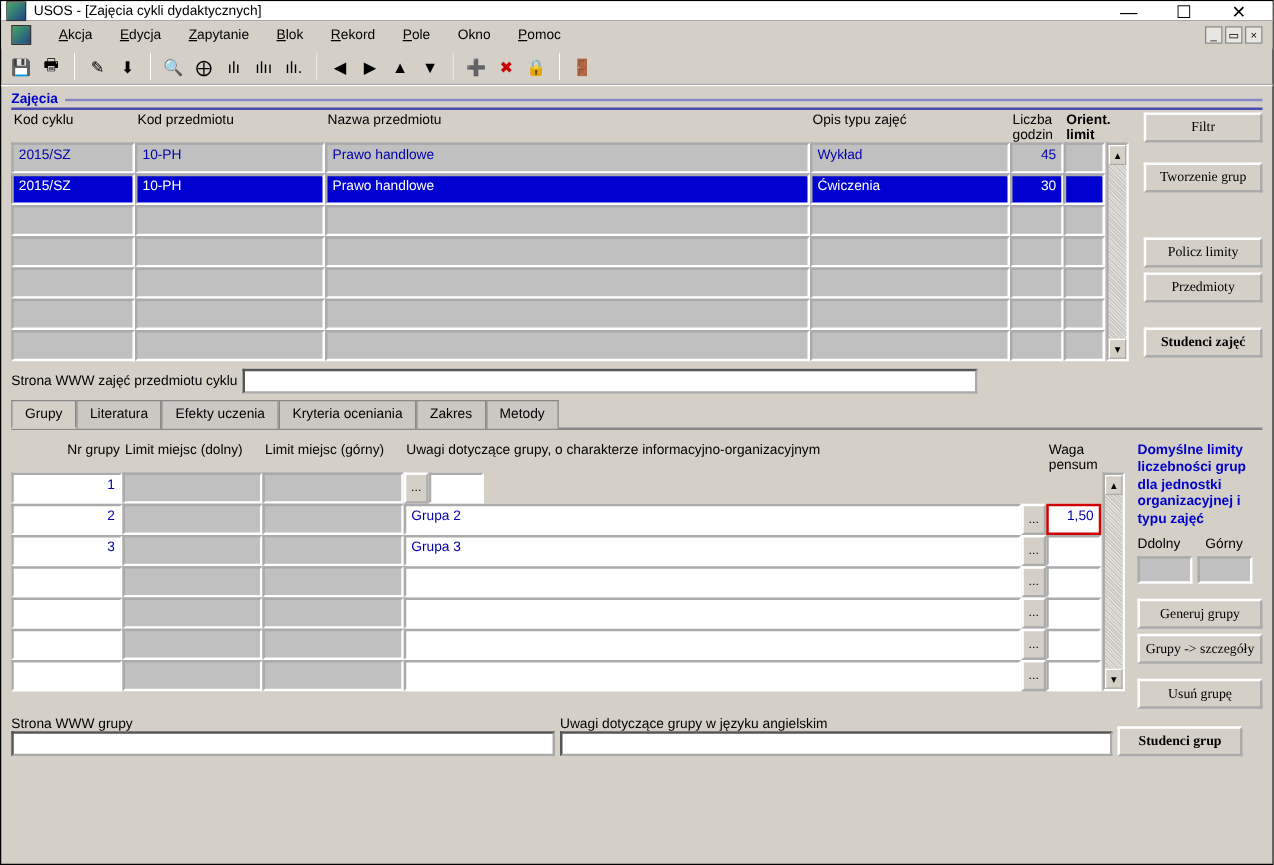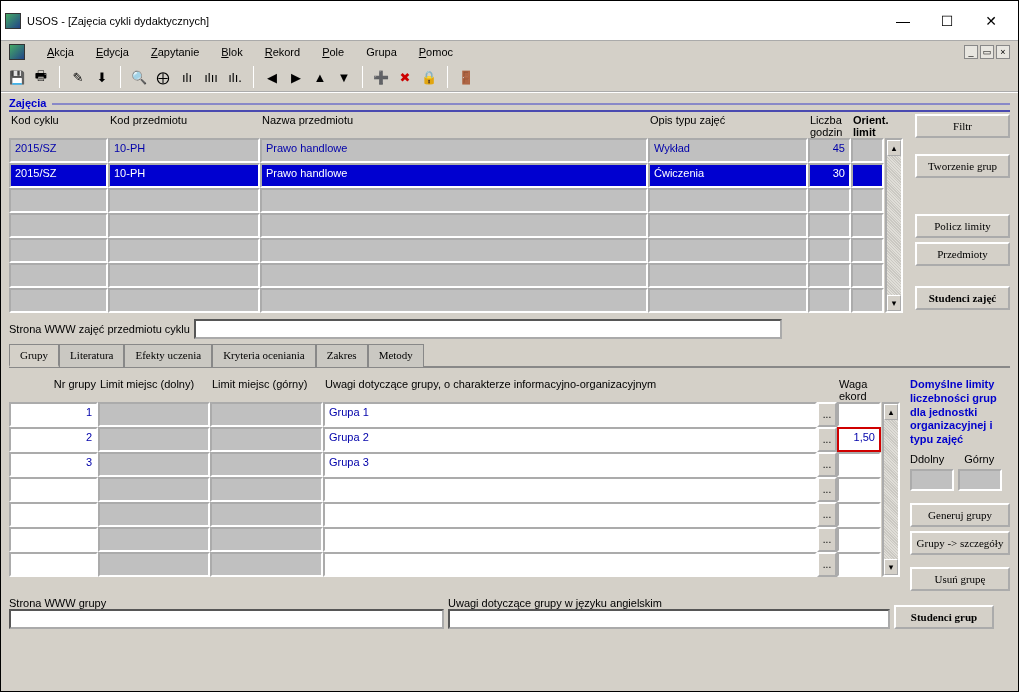--- a/index.html
+++ b/index.html
@@ -1,19 +1,19 @@
 <!DOCTYPE html>
 <html><head>
 <meta charset="utf-8">
 <style>
 * { box-sizing: border-box; margin: 0; padding: 0; font-family: Tahoma, Arial, sans-serif; font-size: 11px; }
 body { background: #d4d0c8; width: 1019px; height: 692px; overflow: hidden; }
 
 .window { border: 1px solid #000; width: 1019px; height: 692px; background: #d4d0c8; display: flex; flex-direction: column; }
-.titlebar { height: 40px; background: #fff; display: flex; align-items: center; padding: 0 4px; justify-content: space-between; border-bottom: 1px solid #aaa;}
+.titlebar { height: 16px; background: #fff; display: flex; align-items: center; padding: 0 4px; justify-content: space-between; border-bottom: 1px solid #aaa;}
 .title-left { display: flex; align-items: center; gap: 6px; }
 .title-left .sys-icon { width: 16px; height: 16px; background: linear-gradient(135deg,#4a6,#248); border:1px solid #333; }
 .win-btns { display: flex; gap: 14px; margin-right: 8px;}
 .win-btn { width: 30px; height: 18px; display:flex; align-items:center; justify-content:center; color:#000; font-size:14px; }
 
 .menubar { height: 22px; display: flex; align-items: center; padding: 0 8px; gap: 22px; background:#d4d0c8; }
 .menu-item { cursor: default; }
 .menu-item u { text-decoration: underline; }
 .menubar .mdi-btns { margin-left:auto; display:flex; gap:2px; }
 .mdi-btns span { border:1px solid #888; width:14px; height:14px; font-size:9px; display:flex; align-items:center; justify-content:center; background:#e8e6e0;}
@@ -48,21 +48,21 @@
 .sb-track { flex:1; background:repeating-linear-gradient(45deg,#e0ded8,#e0ded8 1px,#cac8c2 1px,#cac8c2 2px); }
 
 .side-btns { width:112px; display:flex; flex-direction:column; gap:4px; padding-left:12px;}
 .btn { height:24px; background:#d4d0c8; border:2px outset #fff; cursor:default; font-size:11px; display:flex; align-items:center; justify-content:center;font-family:Liberation Serif, serif; }
 .btn.bold { font-weight:bold; }
 
 .field-row { display:flex; align-items:center; margin:6px 0 4px 0; gap:4px;}
 .text-input { background:#fff; border:2px inset #aaa; height:20px; padding:1px 3px; }
 
 .tabs { display:flex; border-bottom:2px solid #888; }
-.tab { padding:4px 10px; background:#d4d0c8; border:1px solid #888; border-bottom:none; margin-right:0; cursor:default; position:relative; top:1px;font-family:Liberation Serif, serif;}
+.tab { padding:4px 10px; background:#d4d0c8; border:1px solid #888; border-bottom:none; margin-right:0; cursor:default; position:relative; top:1px;}
 .tab.active { background:#d4d0c8; border-bottom:2px solid #d4d0c8; font-weight:normal; z-index:2;}
 .tab:not(.active){ background:#cac8c2; }
 
 .grid2-wrap { display:flex; margin-top:10px; }
 .g2-hdr { display:flex; }
 .g2-hdr > div { font-size:11px; padding:0 2px;}
 .g2-row { display:flex; height:25px; }
 .c2a { width:89px; text-align:right; }
 .c2b { width:112px; }
 .c2c { width:113px; }
@@ -100,21 +100,21 @@
   </div>
 
   <div class="menubar">
     <span class="sys-icon" style="width:16px;height:16px;background:linear-gradient(135deg,#4a6,#248);border:1px solid #333;"></span>
     <span class="menu-item"><u>A</u><span></span>kcja</span>
     <span class="menu-item"><u>E</u>dycja</span>
     <span class="menu-item"><u>Z</u>apytanie</span>
     <span class="menu-item"><u>B</u>lok</span>
     <span class="menu-item"><u>R</u>ekord</span>
     <span class="menu-item"><u>P</u>ole</span>
-    <span class="menu-item">Grupa</span>
+    <span class="menu-item">Okno</span>
     <span class="menu-item"><u>P</u>omoc</span>
     <div class="mdi-btns">
       <span>_</span>
       <span>▭</span>
       <span>×</span>
     </div>
   </div>
 
   <div class="toolbar">
     <span class="tb-btn">💾</span>
@@ -251,29 +251,28 @@
       </div>
 
     <div class="grid2-wrap">
       <div style="flex:1;">
         <div class="g2-hdr">
           <div class="c2a">Nr grupy</div>
           <div class="c2b">Limit miejsc (dolny)</div>
           <div class="c2c">Limit miejsc (górny)</div>
           <div class="c2d">Uwagi dotyczące grupy, o charakterze informacyjno-organizacyjnym</div>
           <div class="c2e"></div>
-          <div class="c2f" style="text-align:left;">Waga ekord</div>
+          <div class="c2f" style="text-align:left;">Waga pensum</div>
         </div>
         <div style="display:flex;">
           <div id="grid2-rows">
               <div class="g2-row">
                 <div class="cell c2a white">1</div>
                 <div class="cell c2b"></div>
                 <div class="cell c2c"></div>
-                <div class="cell c2d white">Grupa 1</div>
                 <div class="small-btn">...</div>
                 <div class="cell c2f white"></div>
               </div>
               <div class="g2-row">
                 <div class="cell c2a white">2</div>
                 <div class="cell c2b"></div>
                 <div class="cell c2c"></div>
                 <div class="cell c2d white">Grupa 2</div>
                 <div class="small-btn">...</div>
                 <div class="cell c2f white highlight">1,50</div>

